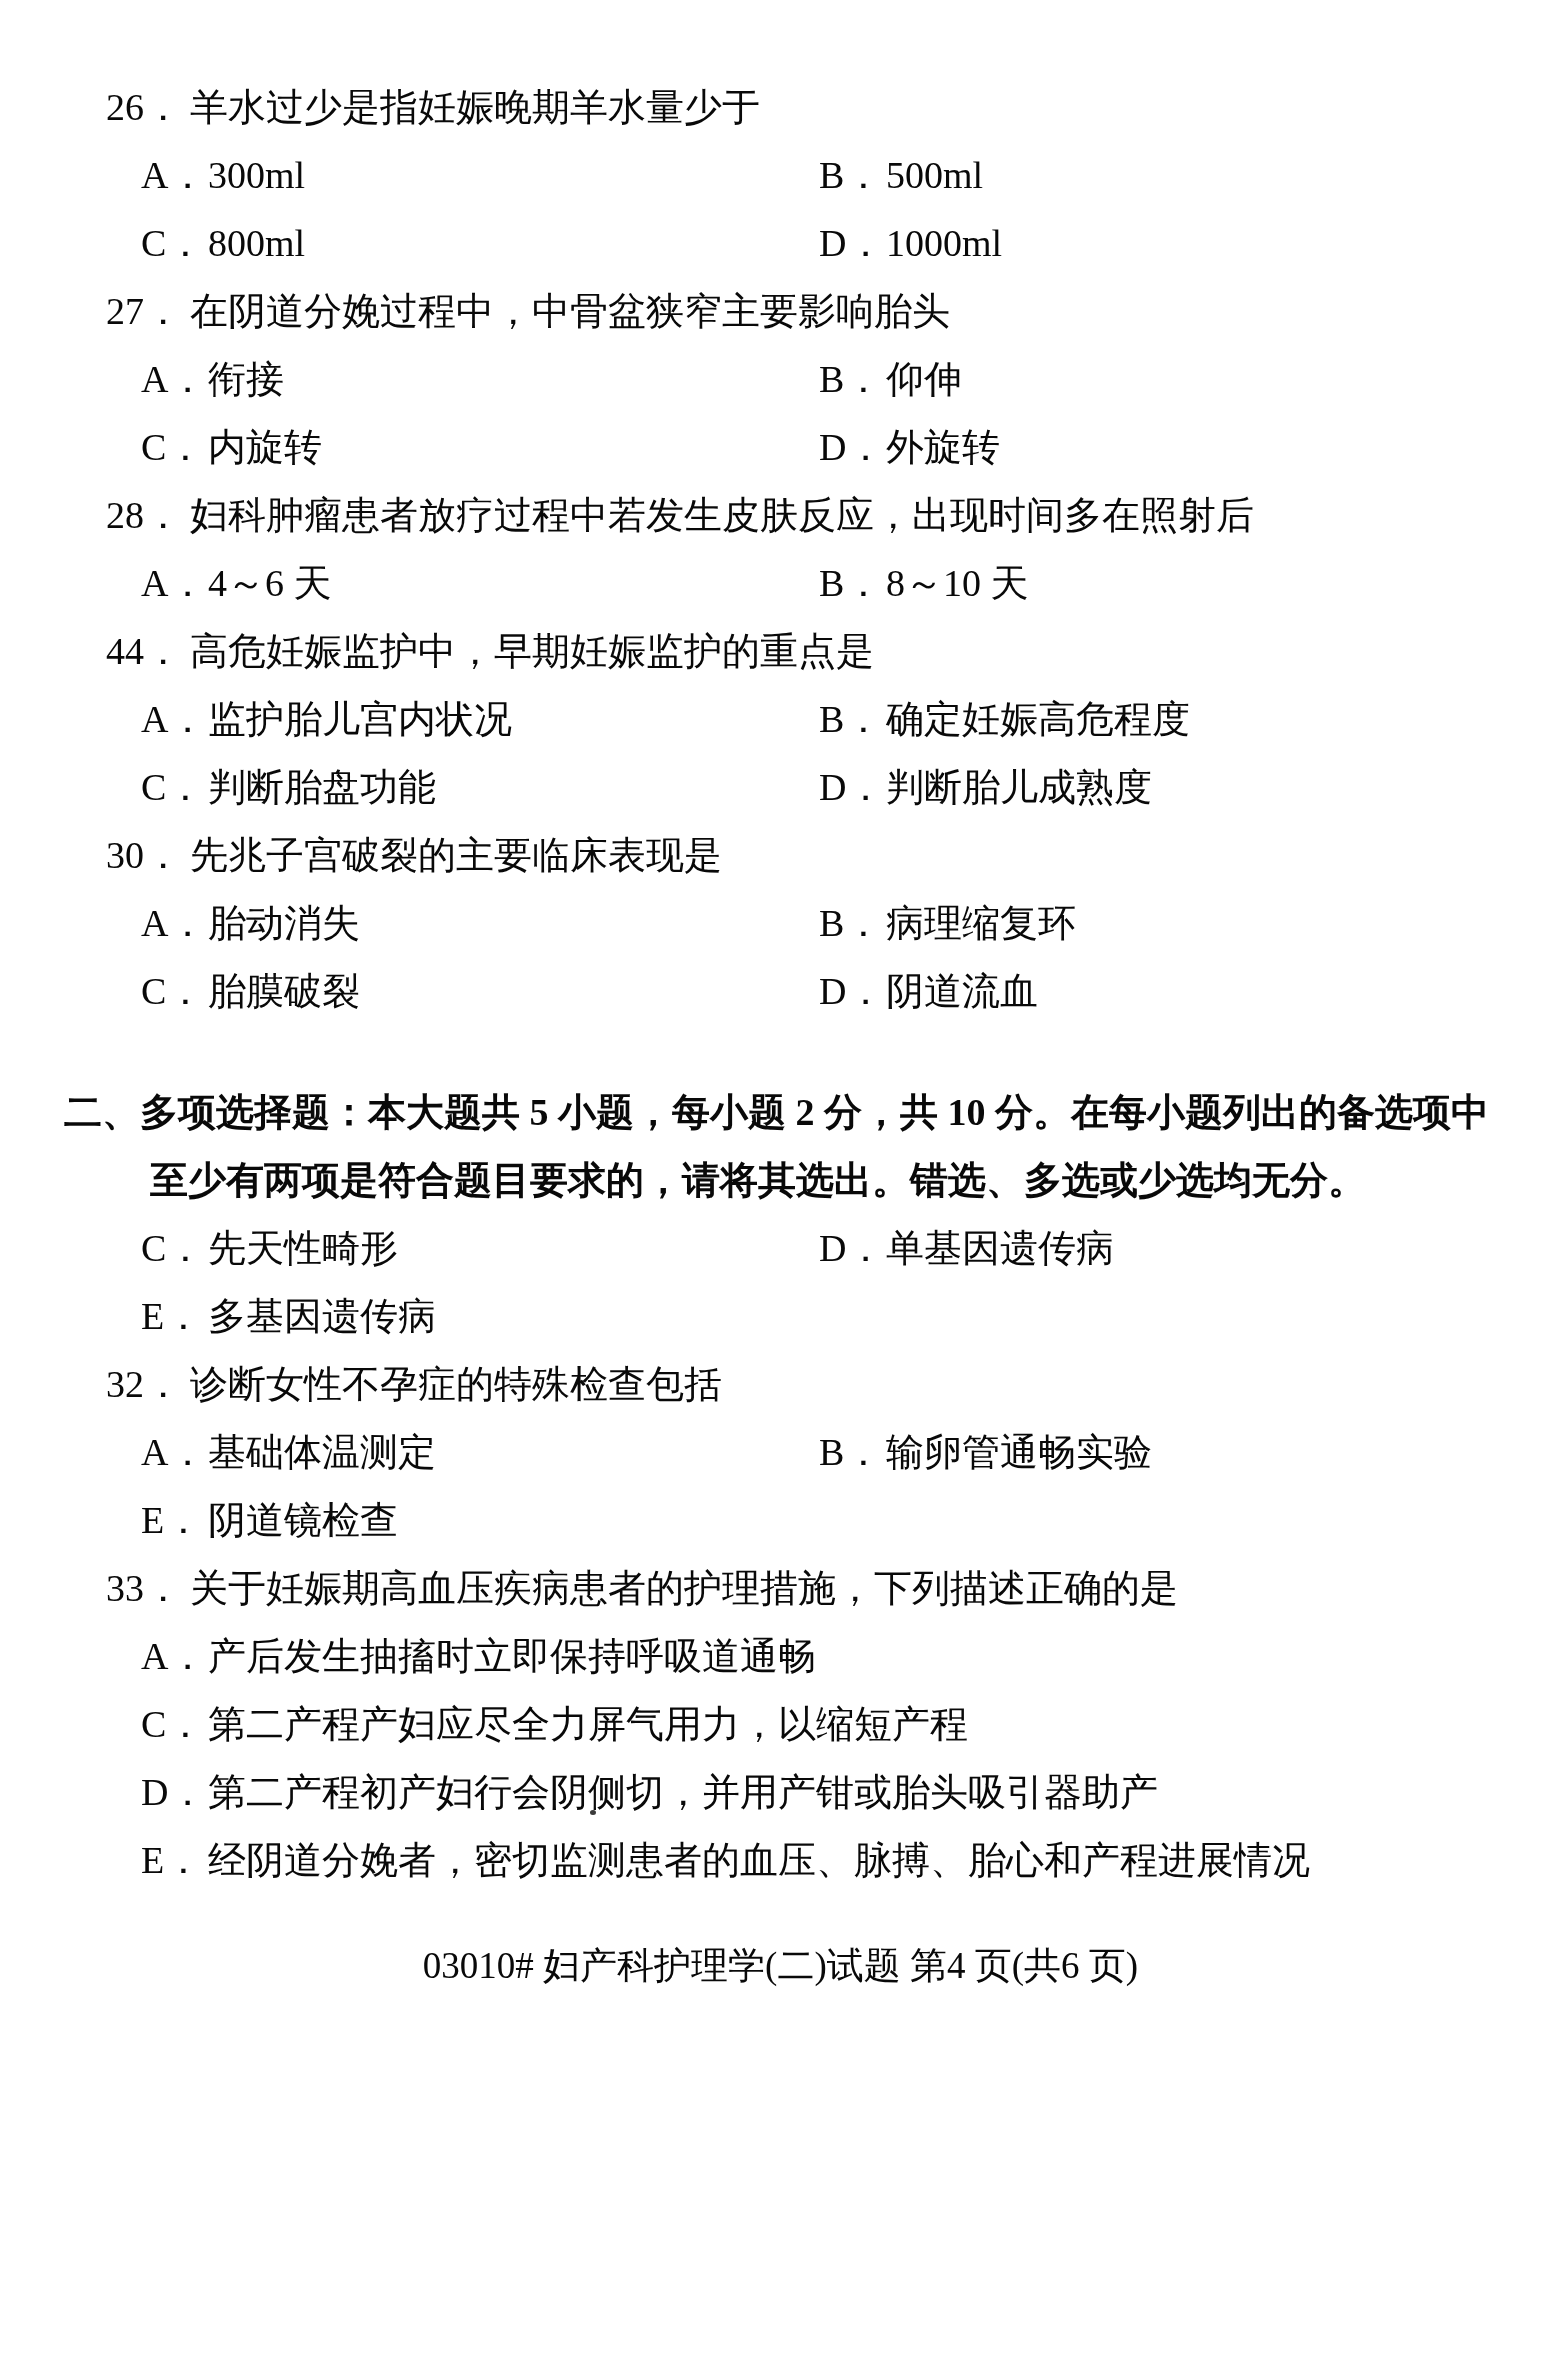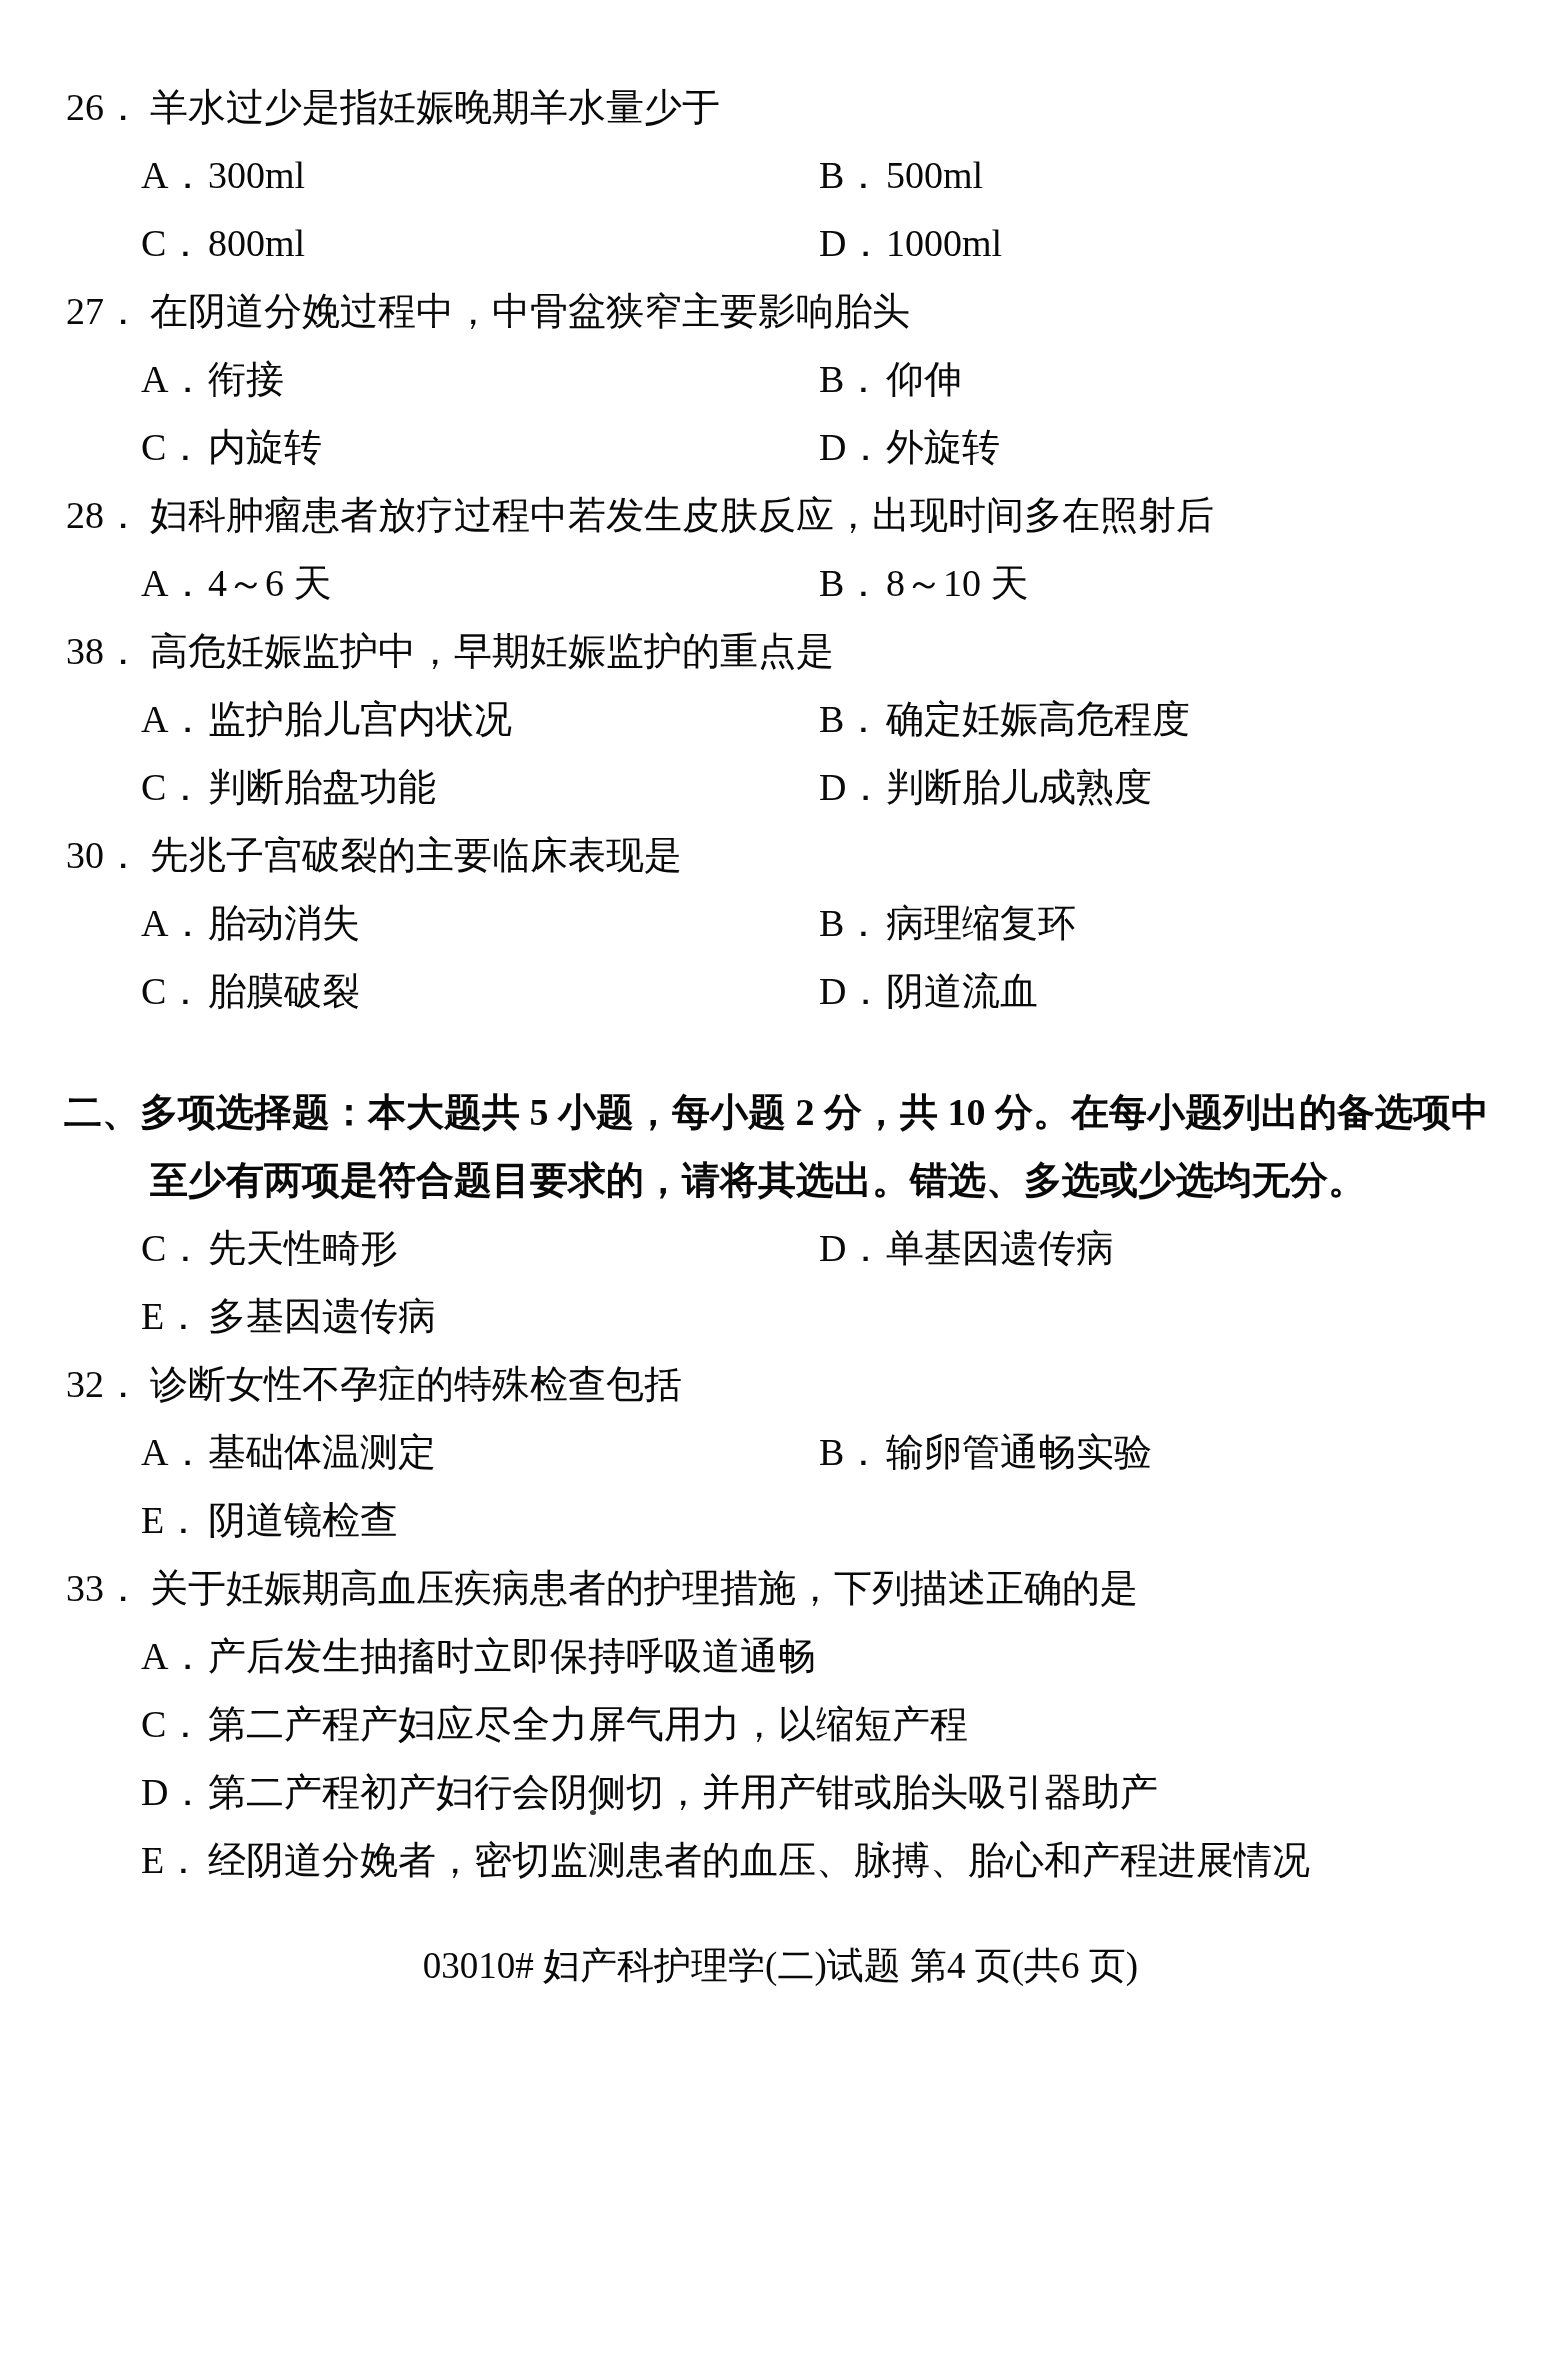--- a/index.html
+++ b/index.html
@@ -18,21 +18,21 @@
   .paper {
     padding-top: 73px;
   }
   .row {
     height: 68px;
     line-height: 68px;
     font-size: 38px;
     white-space: nowrap;
   }
   .stem-row {
-    padding-left: 66px;
+    padding-left: 106px;
   }
   .qnum {
     display: inline-block;
     min-width: 84px;
   }
   .opt-row {
     padding-left: 141px;
   }
   .opt-col1 {
     display: inline-block;
@@ -79,21 +79,21 @@
       <div class="q-block">
         <div class="row stem-row"><span class="qnum">27．</span><span class="qstem">在阴道分娩过程中，中骨盆狭窄主要影响胎头</span></div>
         <div class="row opt-row"><span class="opt opt-col1"><span class="olabel">A．</span><span class="otext">衔接</span></span><span class="opt"><span class="olabel">B．</span><span class="otext">仰伸</span></span></div>
         <div class="row opt-row"><span class="opt opt-col1"><span class="olabel">C．</span><span class="otext">内旋转</span></span><span class="opt"><span class="olabel">D．</span><span class="otext">外旋转</span></span></div>
       </div>
       <div class="q-block">
         <div class="row stem-row"><span class="qnum">28．</span><span class="qstem">妇科肿瘤患者放疗过程中若发生皮肤反应，出现时间多在照射后</span></div>
         <div class="row opt-row"><span class="opt opt-col1"><span class="olabel">A．</span><span class="otext">4～6 天</span></span><span class="opt"><span class="olabel">B．</span><span class="otext">8～10 天</span></span></div>
       </div>
       <div class="q-block">
-        <div class="row stem-row"><span class="qnum">38．</span><span class="qstem">高危妊娠监护中，早期妊娠监护的重点是</span></div>
+        <div class="row stem-row"><span class="qnum">44．</span><span class="qstem">高危妊娠监护中，早期妊娠监护的重点是</span></div>
         <div class="row opt-row"><span class="opt opt-col1"><span class="olabel">A．</span><span class="otext">监护胎儿宫内状况</span></span><span class="opt"><span class="olabel">B．</span><span class="otext">确定妊娠高危程度</span></span></div>
         <div class="row opt-row"><span class="opt opt-col1"><span class="olabel">C．</span><span class="otext">判断胎盘功能</span></span><span class="opt"><span class="olabel">D．</span><span class="otext">判断胎儿成熟度</span></span></div>
       </div>
       <div class="q-block">
         <div class="row stem-row"><span class="qnum">30．</span><span class="qstem">先兆子宫破裂的主要临床表现是</span></div>
         <div class="row opt-row"><span class="opt opt-col1"><span class="olabel">A．</span><span class="otext">胎动消失</span></span><span class="opt"><span class="olabel">B．</span><span class="otext">病理缩复环</span></span></div>
         <div class="row opt-row"><span class="opt opt-col1"><span class="olabel">C．</span><span class="otext">胎膜破裂</span></span><span class="opt"><span class="olabel">D．</span><span class="otext">阴道流血</span></span></div>
       </div>
     </div>
 

